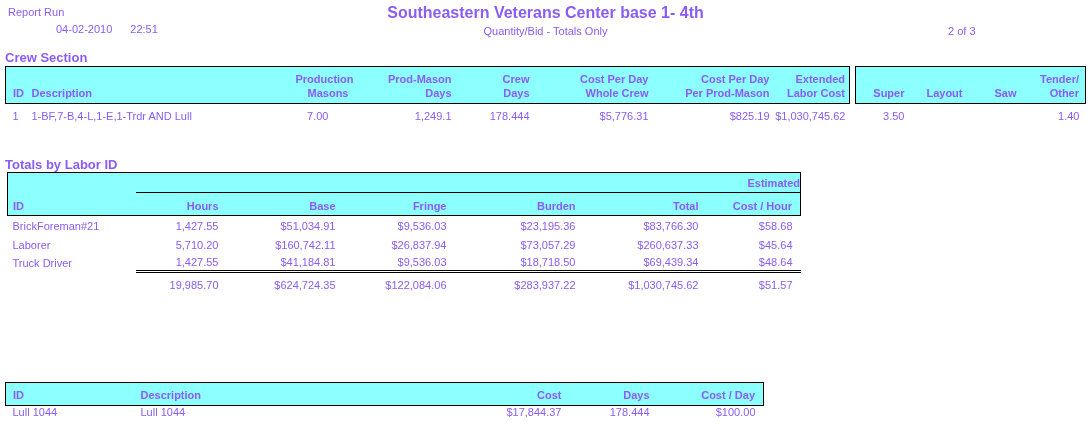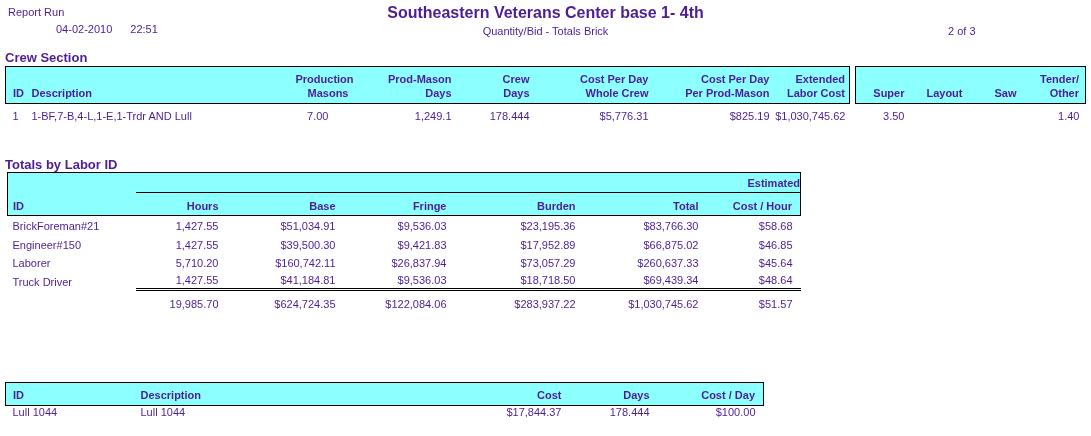--- a/index.html
+++ b/index.html
@@ -1,20 +1,20 @@
 <!DOCTYPE html>
 <html style="--band: #8CFFFF;"><head>
 <meta charset="utf-8">
 <style>
   :root { --band: #8CFFFF; }
   * { margin:0; padding:0; box-sizing:border-box; }
   html,body { background:#fff; }
   .page {
     position:relative; width:1091px; height:432px; background:#fff;
-    font-family:"Liberation Sans", sans-serif; color:#4c1d95; overflow:hidden;
+    font-family:"Liberation Sans", sans-serif; color:#8b5cf6; overflow:hidden;
   }
   .abs { position:absolute; }
   .small { font-size:11px; line-height:13px; }
   .heading { font-size:13px; font-weight:bold; line-height:15px; }
   .title { font-size:16px; font-weight:bold; text-align:center; width:100%; }
   .center { text-align:center; width:100%; }
 
   table { border-collapse:collapse; table-layout:fixed; }
   th, td {
     font-size:11px; padding:0; vertical-align:bottom;
@@ -62,21 +62,21 @@
 </head>
 <body>
 
 <div class="page">
 
   <div class="abs small" style="left:8px; top:6px;">Report Run</div>
   <div class="abs small" style="left:8px; top:23px;padding-left:48px;">
     <span>04-02-2010</span><span style="display:inline-block; width:18px;"></span><span>22:51</span>
   </div>
   <div class="abs title" style="left:0; top:4px;">Southeastern Veterans Center base 1- 4th</div>
-  <div class="abs small center" style="left:0; top:25px;">Quantity/Bid - Totals Brick</div>
+  <div class="abs small center" style="left:0; top:25px;">Quantity/Bid - Totals Only</div>
   <div class="abs small" style="left:948px; top:25px;">2 of 3</div>
 
   <div class="abs heading" style="left:5px; top:50px;">Crew Section</div>
 
   <table class="crew-table abs" style="left:5px; top:66px; width:844px;">
     <colgroup>
       <col style="width:24px">
         <col style="width:266px">
         <col style="width:57px">
         <col style="width:105px">
@@ -204,29 +204,20 @@
       <tr>
         <td class="pl5">BrickForeman#21</td>
         <td class="num pr2">1,427.55</td>
         <td class="num pr2">$51,034.91</td>
         <td class="num pr2">$9,536.03</td>
         <td class="num pr2">$23,195.36</td>
         <td class="num pr2">$83,766.30</td>
         <td class="num pr8">$58.68</td>
       </tr>
       <tr>
-        <td class="pl5">Engineer#150</td>
-        <td class="num pr2">1,427.55</td>
-        <td class="num pr2">$39,500.30</td>
-        <td class="num pr2">$9,421.83</td>
-        <td class="num pr2">$17,952.89</td>
-        <td class="num pr2">$66,875.02</td>
-        <td class="num pr8">$46.85</td>
-      </tr>
-      <tr>
         <td class="pl5">Laborer</td>
         <td class="num pr2">5,710.20</td>
         <td class="num pr2">$160,742.11</td>
         <td class="num pr2">$26,837.94</td>
         <td class="num pr2">$73,057.29</td>
         <td class="num pr2">$260,637.33</td>
         <td class="num pr8">$45.64</td>
       </tr>
       <tr>
         <td class="pl5">Truck Driver</td>

